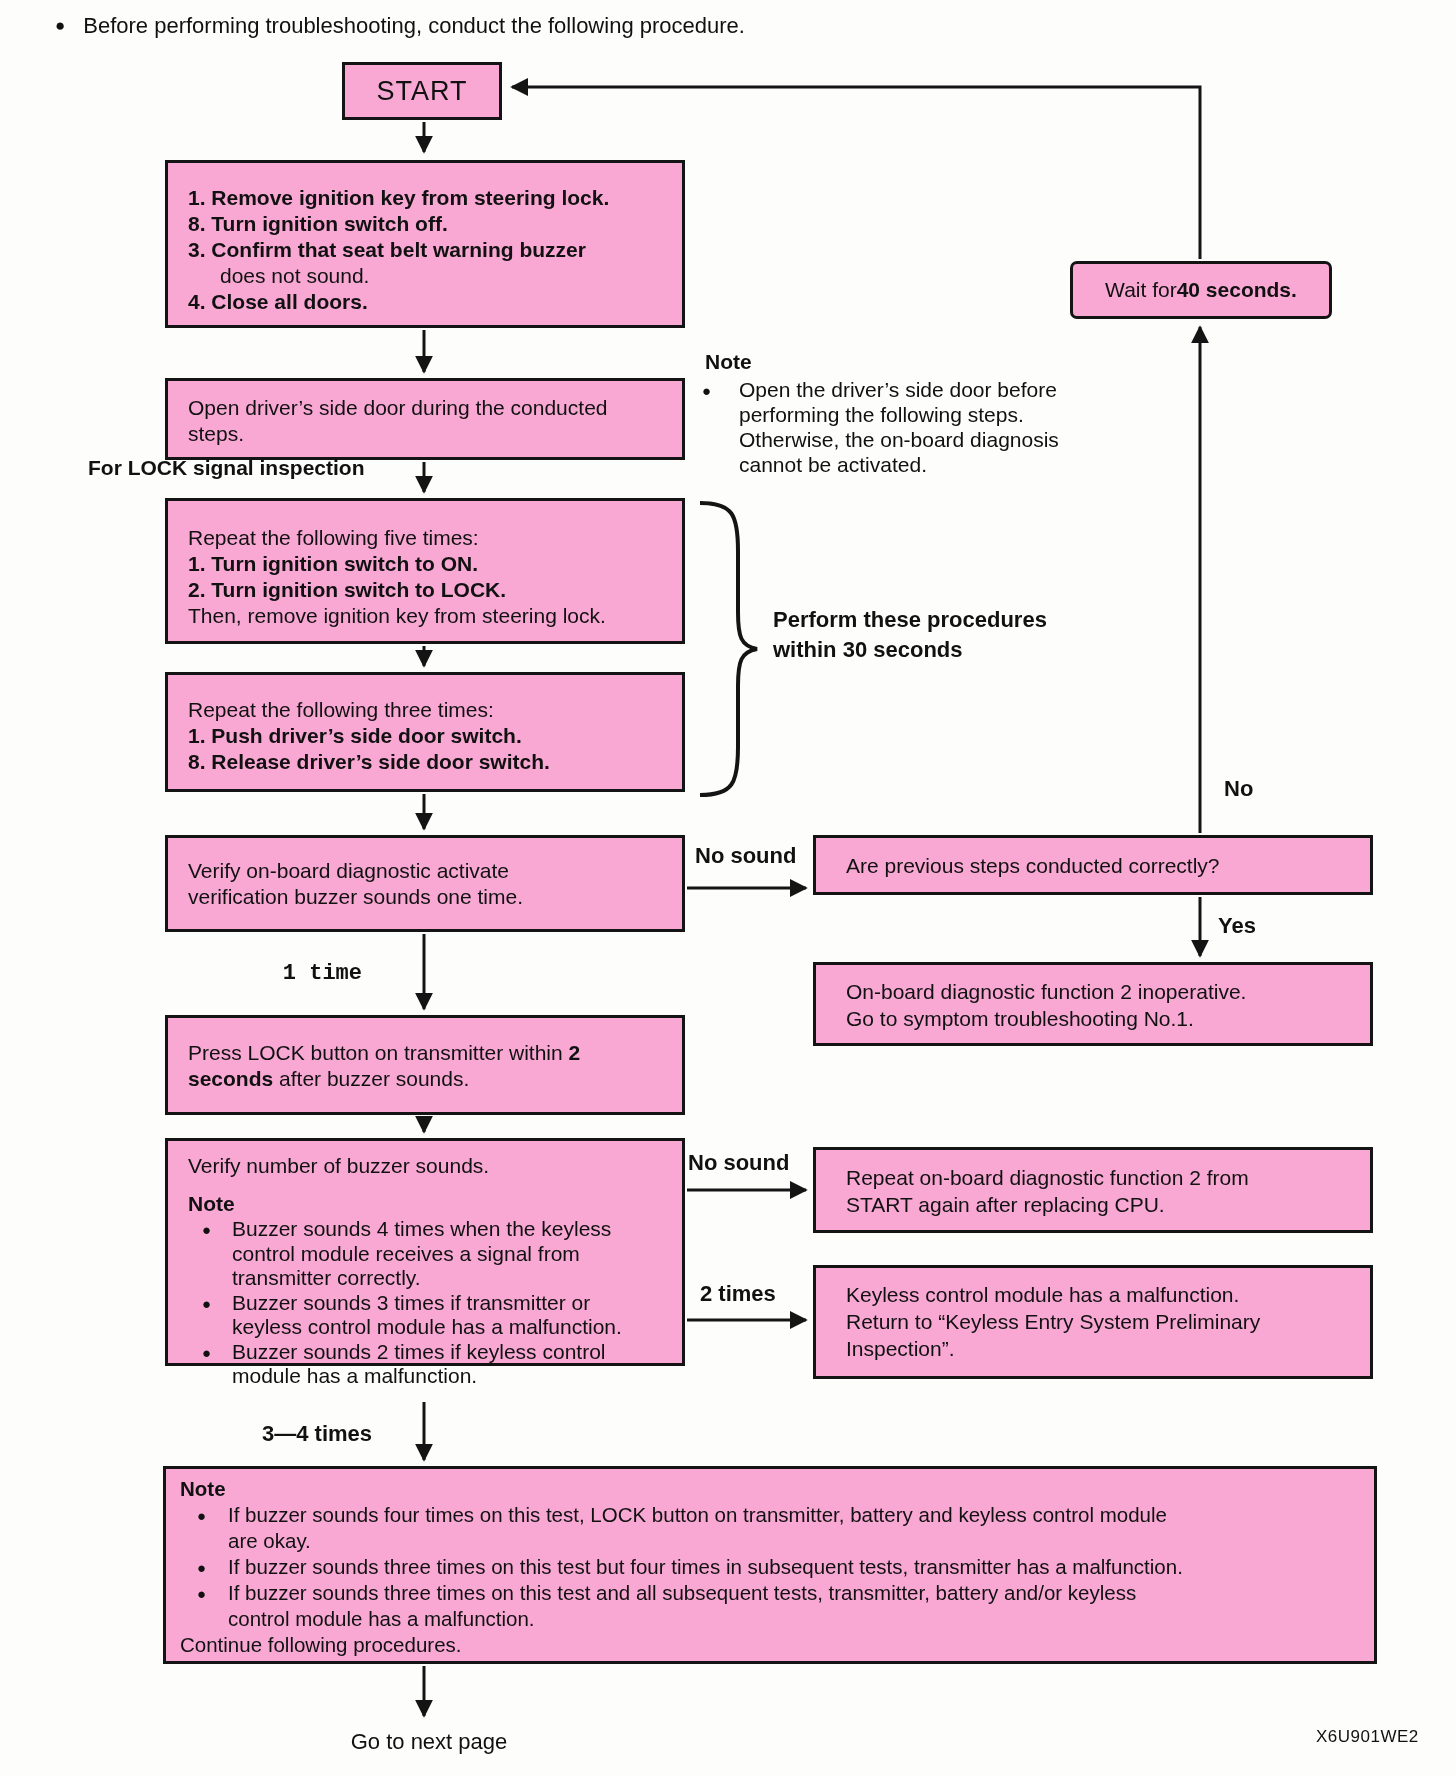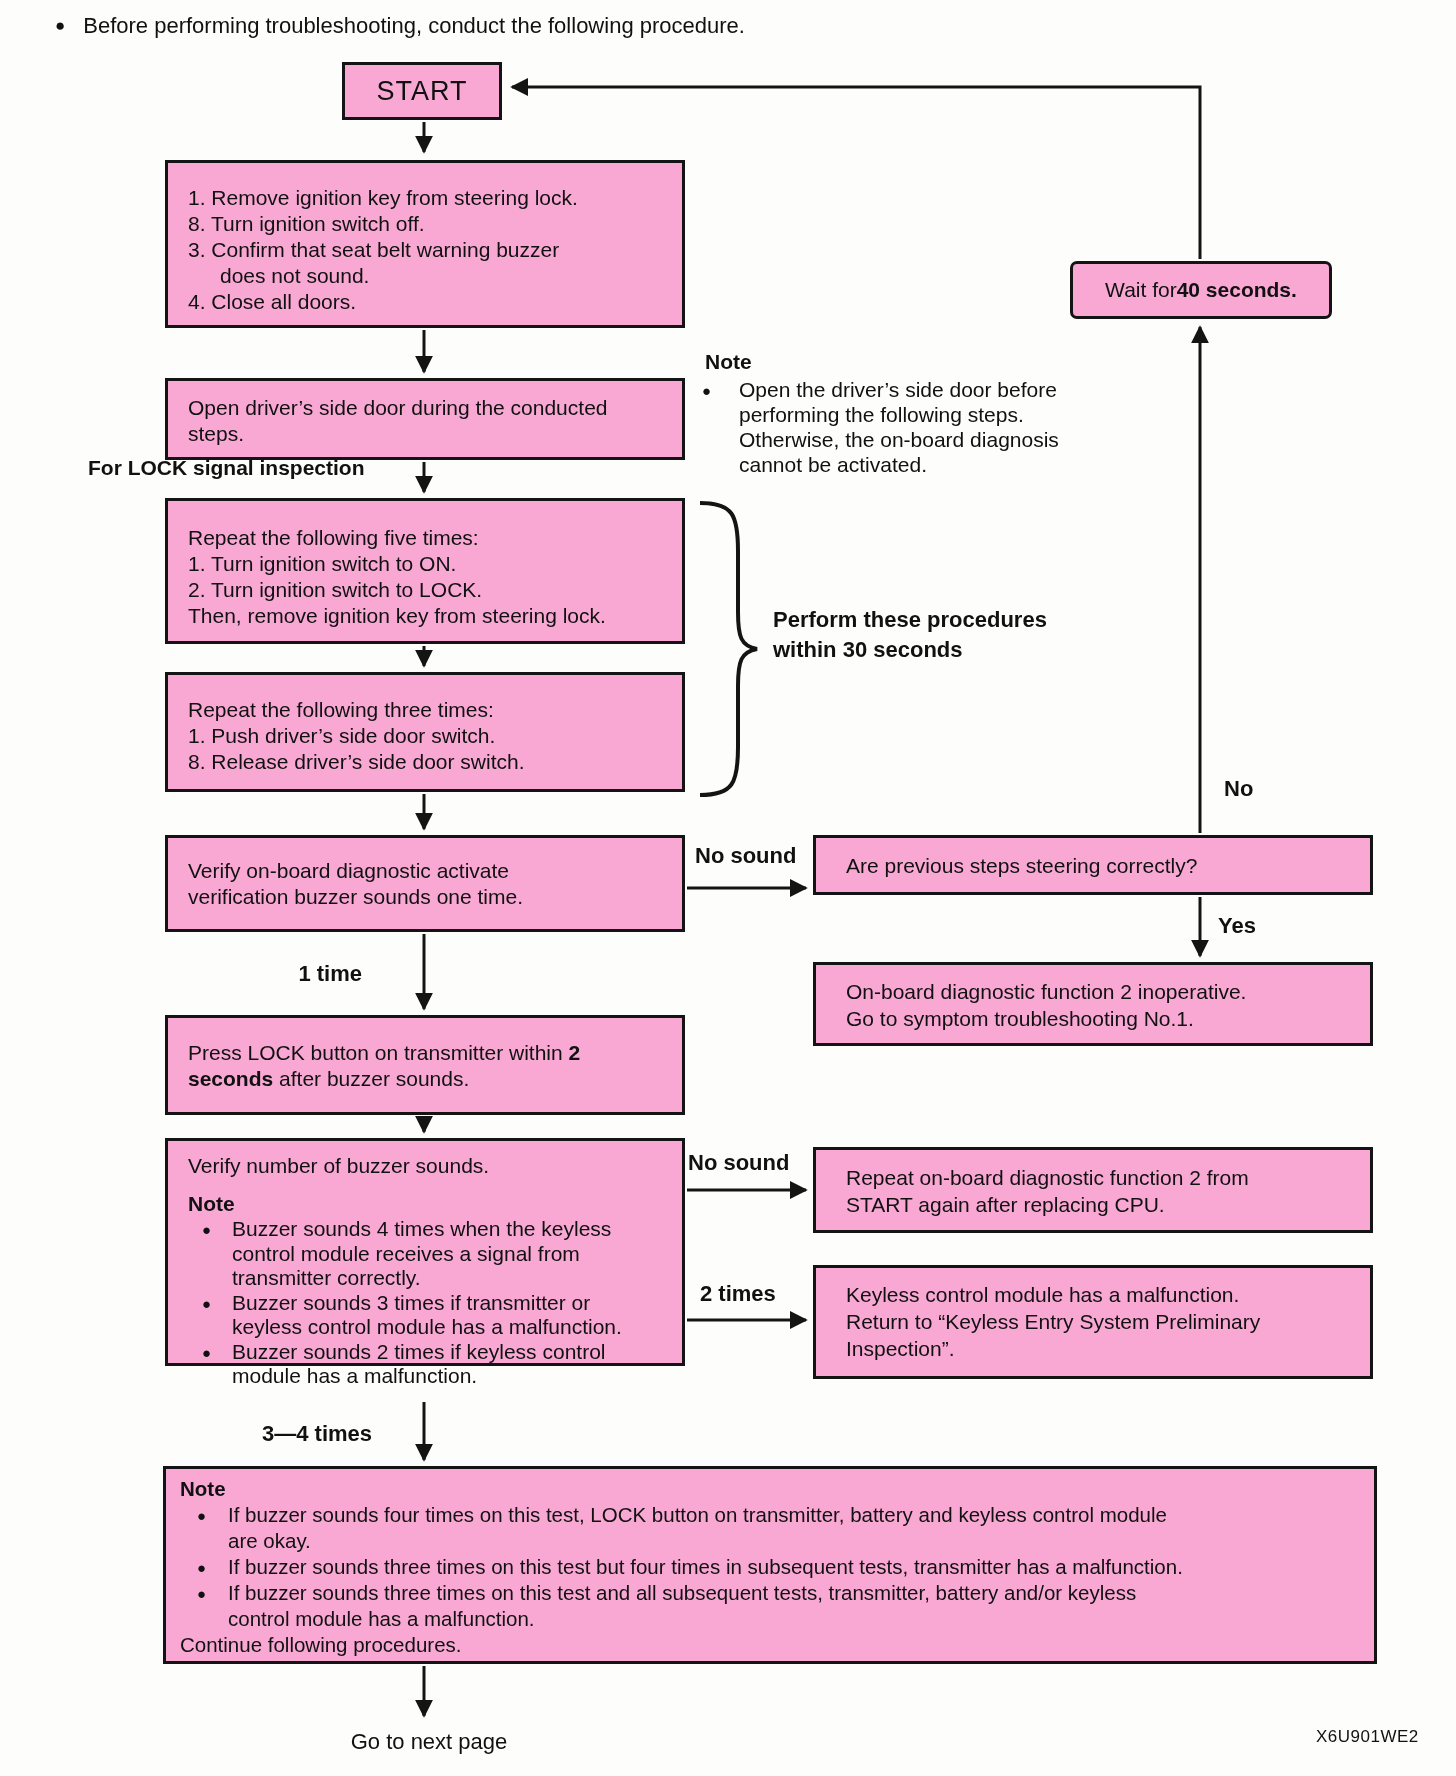--- a/index.html
+++ b/index.html
@@ -9,21 +9,21 @@
     overflow:hidden;
   }
   svg.wires{position:absolute;left:0;top:0;pointer-events:none;}
   .fbox{
     position:absolute;box-sizing:border-box;border:3px solid #141414;
     background:#f9a8d4;font-size:21px;line-height:26px;
     padding:20px 12px 6px 20px;
   }
   .rbox{padding-left:30px;}
   .ln{white-space:nowrap;}
-  .num{padding-left:32px;text-indent:-32px;}
+  .num{padding-left:32px;text-indent:-32px;font-weight:bold;}
   .cont{padding-left:32px;}
   .bullet{position:relative;padding-left:44px;}
   .bullet .bdot{position:absolute;left:14px;top:1px;font-size:15px;}
   .b{font-weight:bold;}
   .lbl{position:absolute;font-weight:bold;font-size:22px;white-space:nowrap;}
   .startbox{
     display:flex;align-items:center;justify-content:center;
     font-size:27px;letter-spacing:1px;padding:0;
   }
   .waitbox{display:flex;align-items:center;justify-content:center;padding:0;font-size:21px;border-radius:7px;}
@@ -128,21 +128,21 @@
     <div>Perform these procedures</div>
     <div>within 30 seconds</div>
   </div>
 
   <div class="fbox" style="left:165px;top:835px;width:520px;height:97px;">
     <div class="ln">Verify on-board diagnostic activate</div>
     <div class="ln">verification buzzer sounds one time.</div>
   </div>
 
   <div class="lbl" style="left:695px;top:843px;">No sound</div>
-  <div class="lbl onetime" style="left:250px;top:961px;">1 time</div>
+  <div class="lbl onetime" style="left:250px;top:961px;font-family:Liberation Mono, monospace;">1 time</div>
 
   <div class="fbox" style="left:165px;top:1015px;width:520px;height:100px;padding-top:22px;">
     <div class="ln"><span>Press LOCK button on transmitter within </span><span class="b">2</span></div>
     <div class="ln"><span class="b">seconds</span><span> after buzzer sounds.</span></div>
   </div>
 
   <div class="fbox v7" style="left:165px;top:1138px;width:520px;height:228px;padding-top:12px;">
     <div class="ln vtitle">Verify number of buzzer sounds.</div>
     <div class="ln vnote">Note</div>
     <div class="ln bullet"><span class="bdot">●</span><span>Buzzer sounds 4 times when the keyless</span></div>
@@ -159,21 +159,21 @@
   <div class="lbl" style="left:262px;top:1421px;">3—4 times</div>
 
   <div class="fbox waitbox" style="left:1070px;top:261px;width:262px;height:58px;">
     <span>Wait for </span>
       <span class="b">40 seconds.</span>
   </div>
 
   <div class="lbl" style="left:1224px;top:776px;">No</div>
 
   <div class="fbox rbox" style="left:813px;top:835px;width:560px;height:60px;padding-top:15px;">
-    <div class="ln">Are previous steps steering correctly?</div>
+    <div class="ln">Are previous steps conducted correctly?</div>
   </div>
 
   <div class="lbl" style="left:1218px;top:913px;">Yes</div>
 
   <div class="fbox rbox" style="left:813px;top:962px;width:560px;height:84px;padding-top:13px;line-height:27px;">
     <div class="ln">On-board diagnostic function 2 inoperative.</div>
     <div class="ln">Go to symptom troubleshooting No.1.</div>
   </div>
 
   <div class="fbox rbox" style="left:813px;top:1147px;width:560px;height:86px;padding-top:14px;line-height:27px;">

